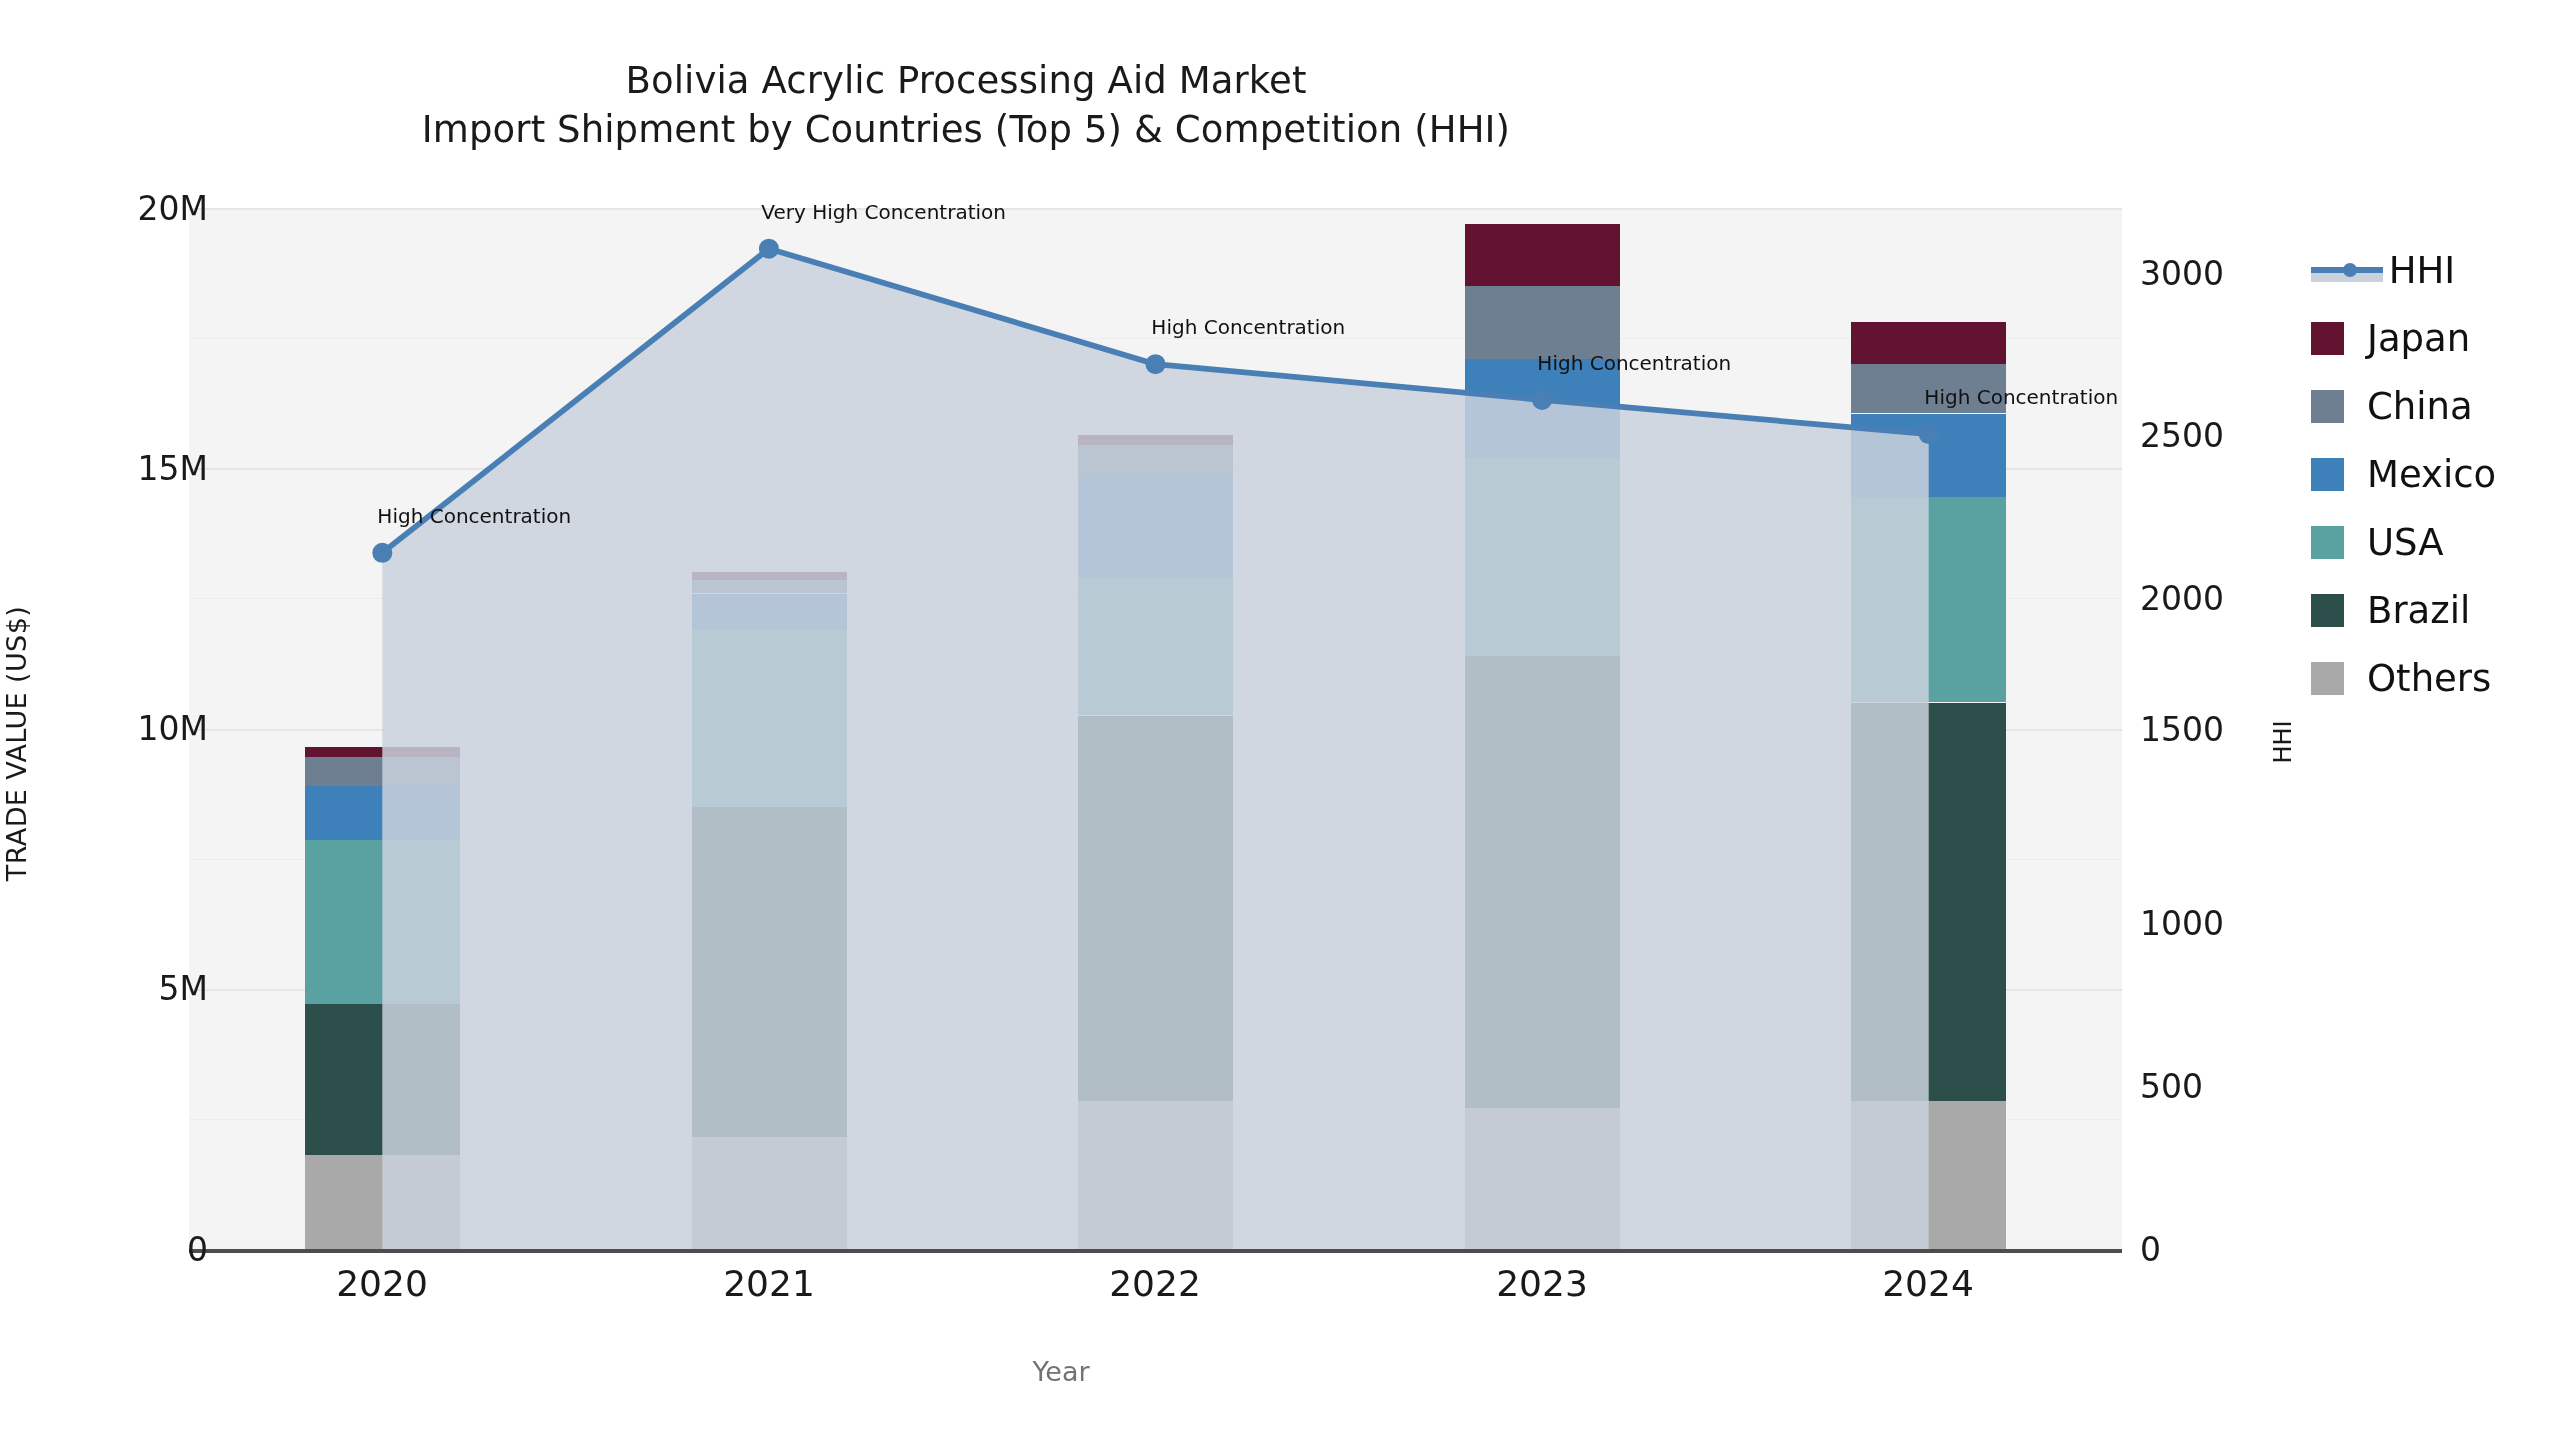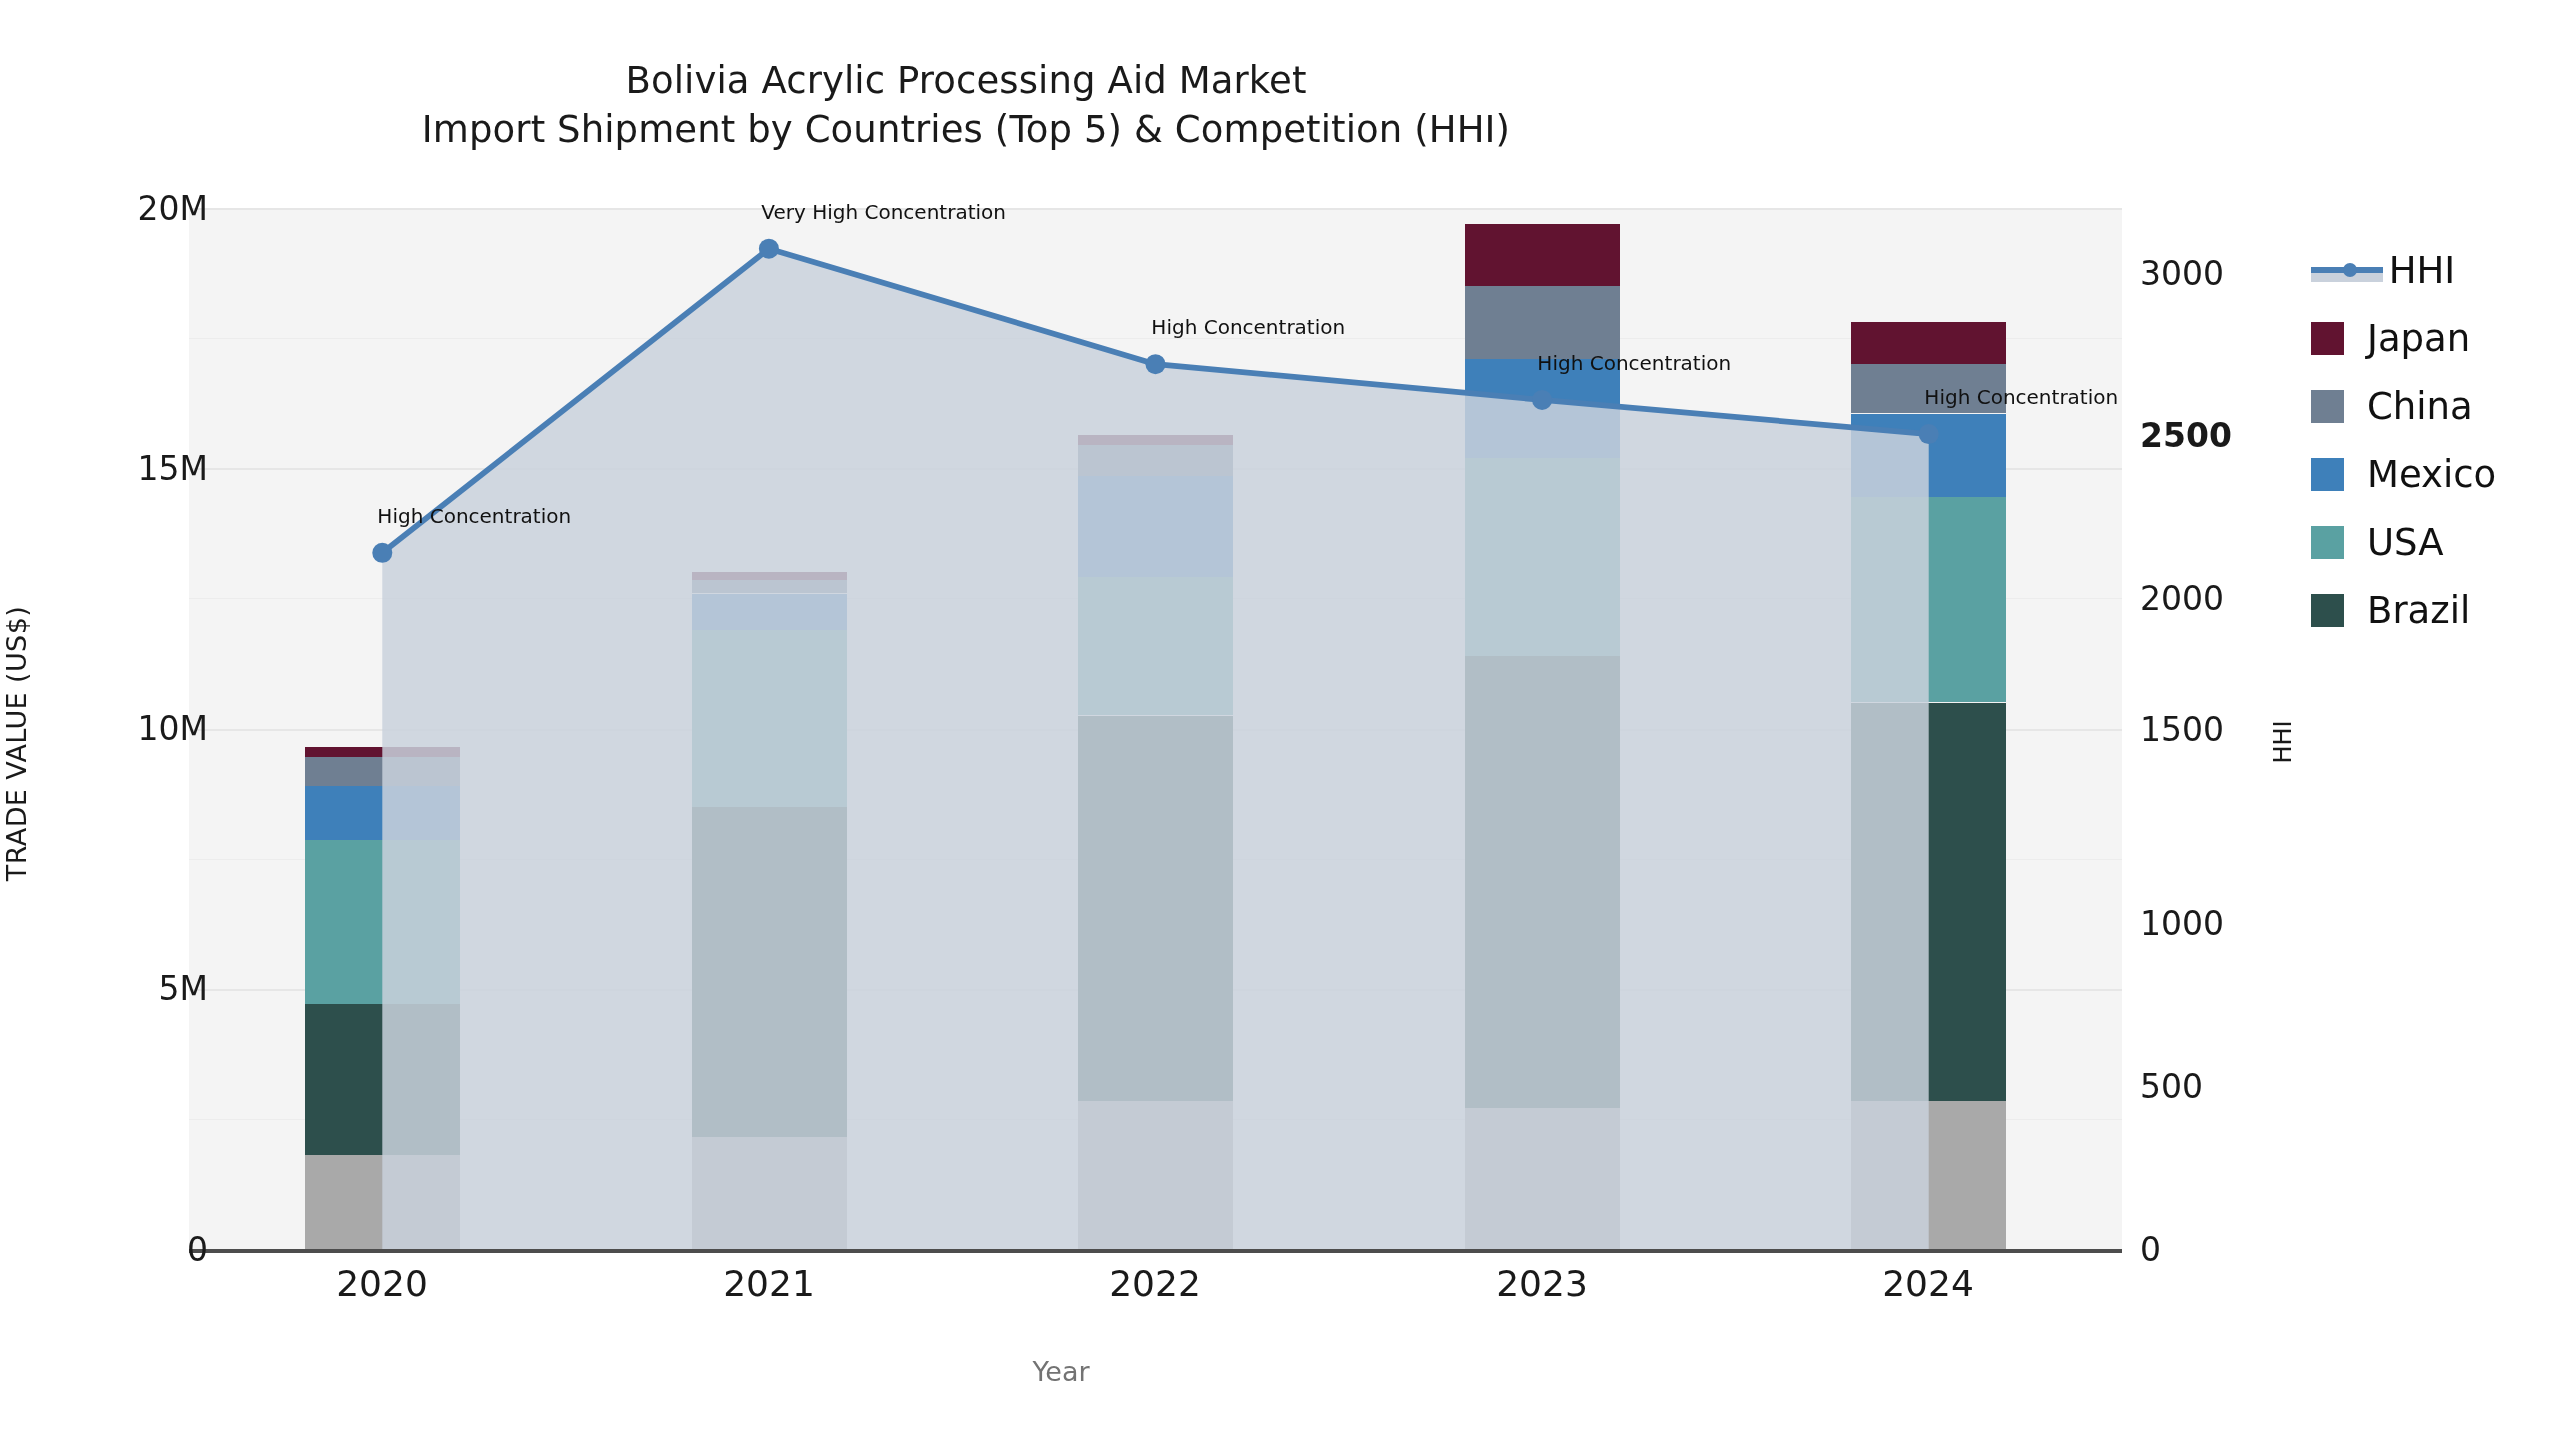--- a/index.html
+++ b/index.html
@@ -182,21 +182,21 @@
       <div class="ytick-l" style="top: 728px;">10M</div>
       <div class="ytick-l" style="top: 468px;">15M</div>
       <div class="ytick-l" style="top: 208px;">20M</div>
     </div>
   <div id="yticks-right">
       <div class="ytick-r" style="top: 1249px;">0</div>
       <div class="ytick-r" style="top: 1086px;">500</div>
       <div class="ytick-r" style="top: 923px;">1000</div>
       <div class="ytick-r" style="top: 729px;">1500</div>
       <div class="ytick-r" style="top: 598px;">2000</div>
-      <div class="ytick-r" style="top: 435px; font-weight: bold;">2500</div>
+      <div class="ytick-r" style="top: 435px;">2500</div>
       <div class="ytick-r" style="top: 273px;">3000</div>
     </div>
   <div id="xticks">
       <div class="xtick" style="left: 382px;">2020</div>
       <div class="xtick" style="left: 769px;">2021</div>
       <div class="xtick" style="left: 1155px;">2022</div>
       <div class="xtick" style="left: 1542px;">2023</div>
       <div class="xtick" style="left: 1928px;">2024</div>
     </div>
 
@@ -222,15 +222,19 @@
         <div class="legend-label">Mexico</div>
       </div>
       <div class="legend-row">
         <div class="swatch" style="background: rgb(90, 161, 162);"></div>
         <div class="legend-label">USA</div>
       </div>
       <div class="legend-row">
         <div class="swatch" style="background: rgb(45, 79, 76);"></div>
         <div class="legend-label">Brazil</div>
       </div>
+      <div class="legend-row">
+        <div class="swatch" style="background: rgb(169, 169, 169);"></div>
+        <div class="legend-label">Others</div>
+      </div>
     </div>
 </div>
 
 
 </body></html>

